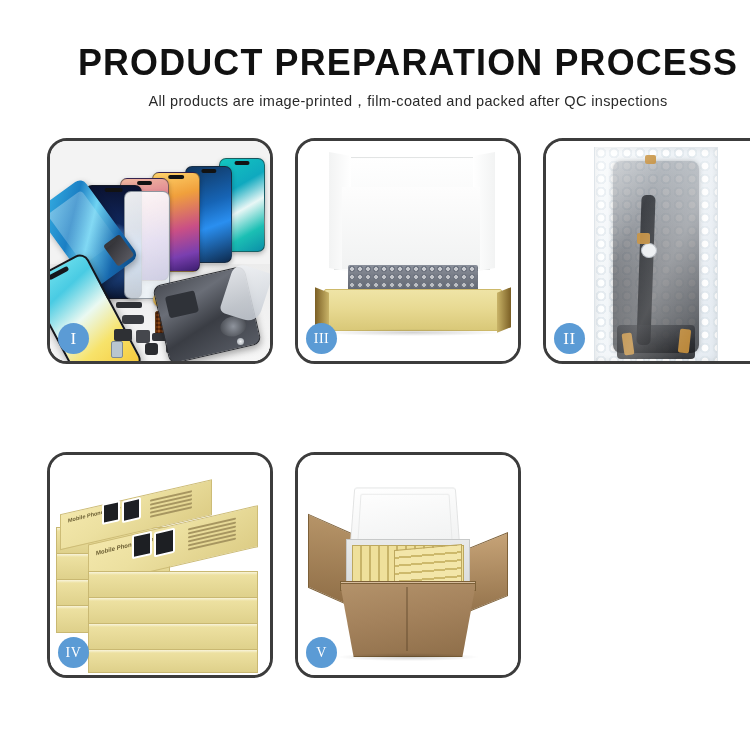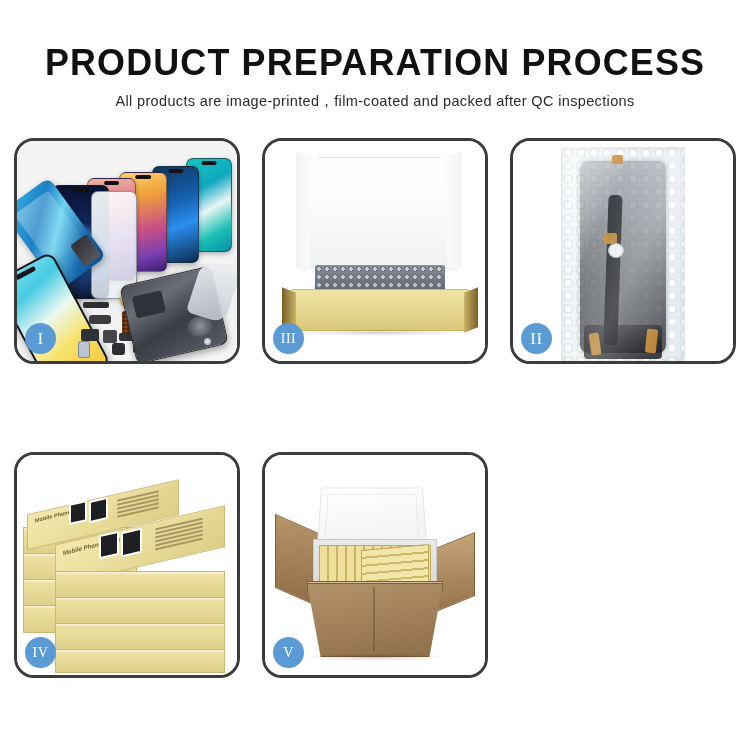--- a/index.html
+++ b/index.html
@@ -2,21 +2,21 @@
 <html><head>
 <meta charset="utf-8">
 <style>
   html,body{margin:0;padding:0;}
   body{
     width:750px;height:750px;overflow:hidden;
     background:#ffffff;
     font-family:"Liberation Sans", sans-serif;
     -webkit-font-smoothing:antialiased;
   }
-  .page{position:relative;width:664px;height:750px;}
+  .page{position:relative;width:664px;height:750px;margin-left:33px;}
 
   
   .header{position:absolute;left:0;top:0;width:750px;text-align:center;}
   .title{
     margin:0;padding-top:43px;
     font-size:37px;line-height:40px;font-weight:bold;
     letter-spacing:1.2px;color:#111111;
     transform:scaleX(.97);
     font-family:"Liberation Sans", sans-serif;
   }

